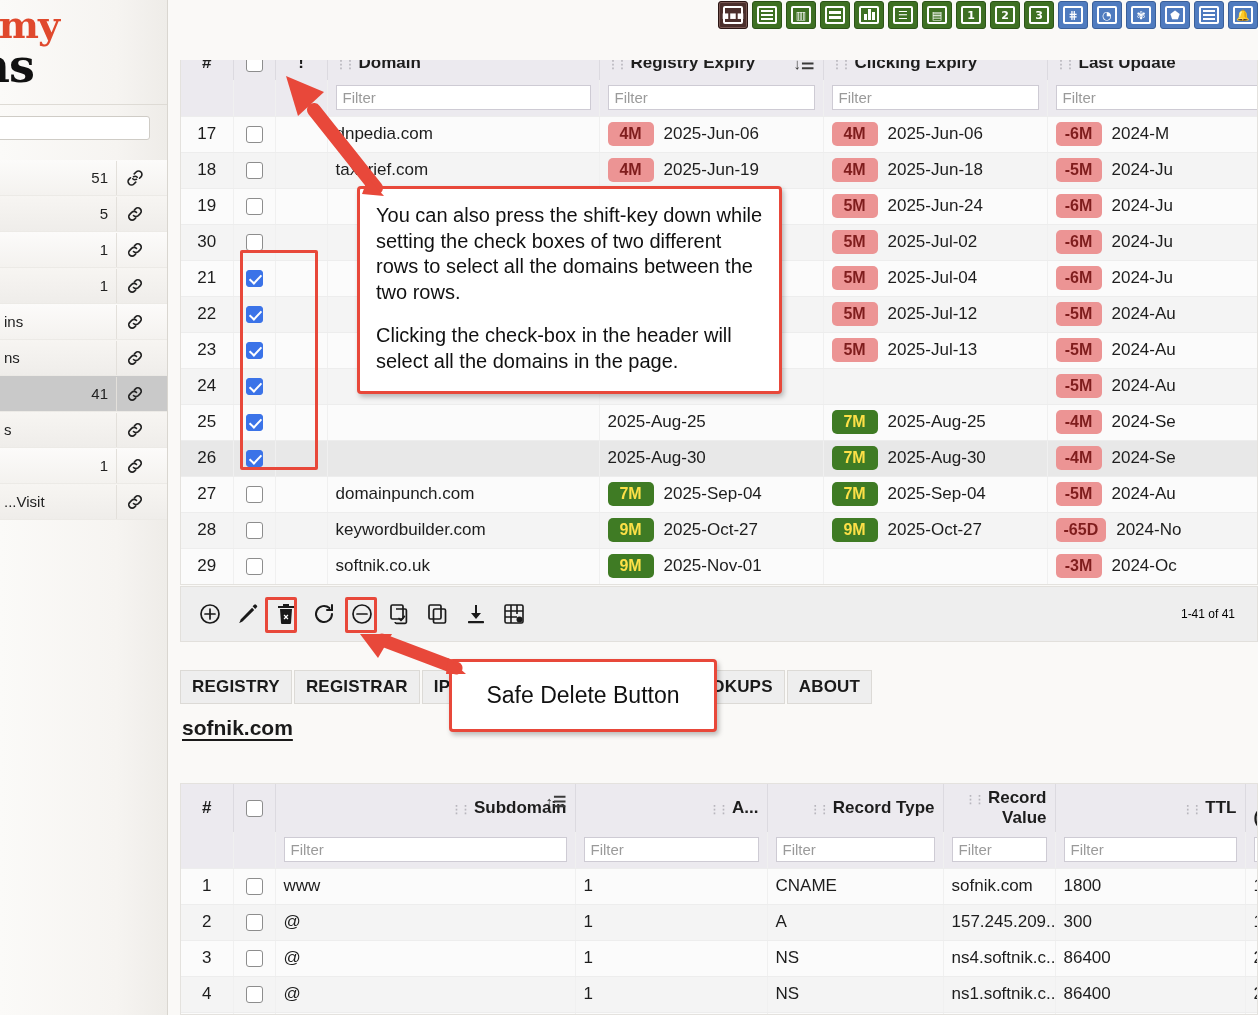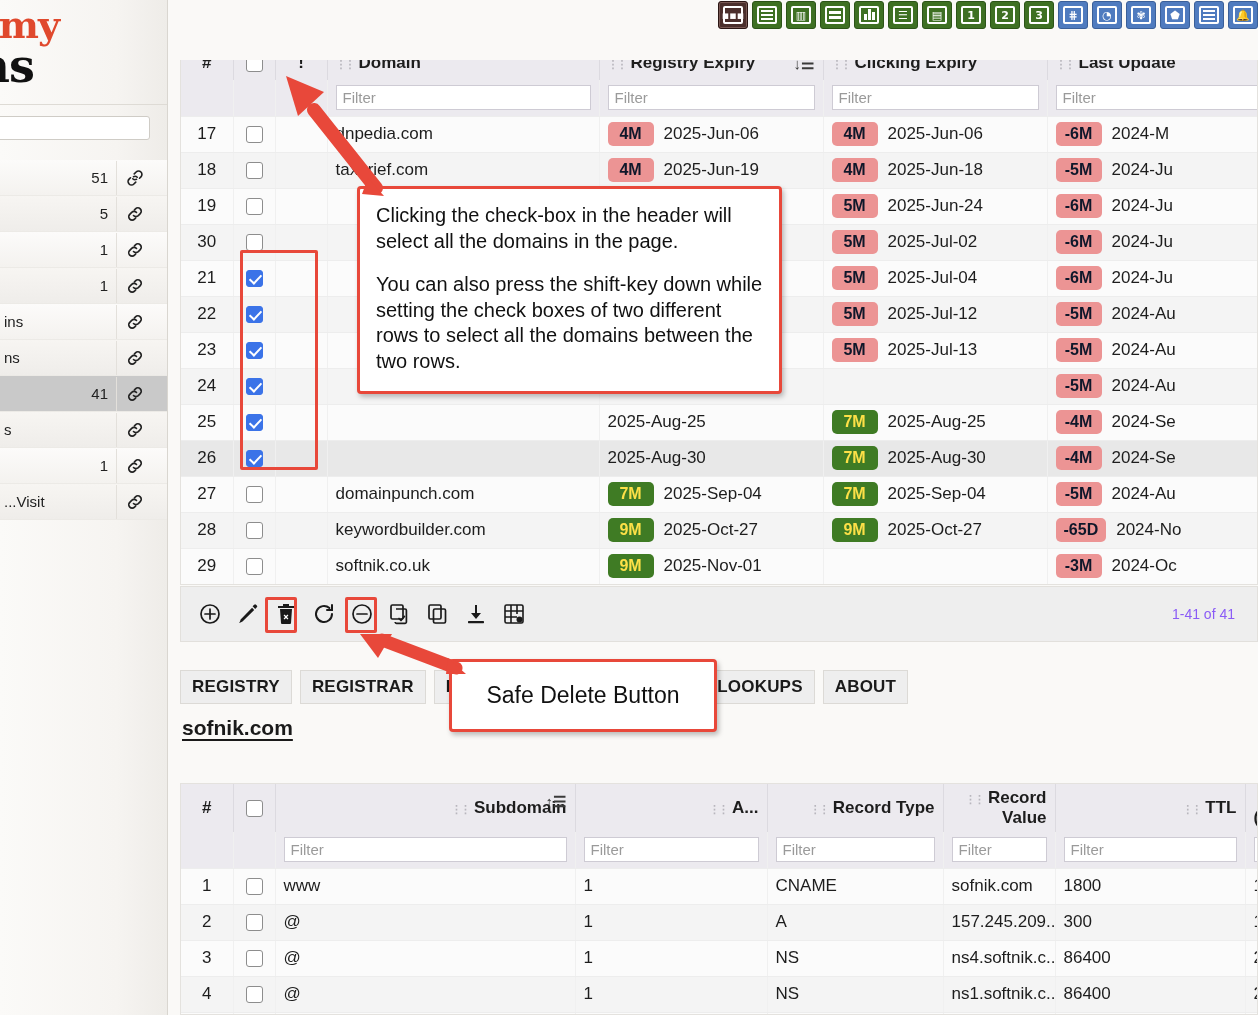--- a/index.html
+++ b/index.html
@@ -123,43 +123,43 @@
     background:#3b73e8; border-color:#3b73e8; position:relative;
   }
   .cbox.on::after {
     content:""; position:absolute; left:5px; top:1px; width:5px; height:10px;
     border:solid #fff; border-width:0 2.2px 2.2px 0; transform:rotate(43deg);
   }
 
   .pill {
     display:inline-block; min-width:46px; text-align:center;
     border-radius:5px; font-size:16px; font-weight:bold; padding:3px 8px;
-    margin-right:10px; color:#0f172a;
+    margin-right:10px; color:#7f1d1d;
   }
   .pill.red   { background:#ec9494; }
   .pill.green { background:#3f7b24; color:#fde047; }
 
   
   #action-bar {
     position:absolute; left:12px; top:586px; width:1078px; height:56px;
     background:#eeeeee; border:1px solid #e2e0dc; display:flex; align-items:center;
   }
   .abtn {
     width:30px; height:30px; margin-left:8px; display:flex;
     align-items:center; justify-content:center; color:#1a1a1a;
   }
   .abtn:first-child { margin-left:14px; }
   .abtn svg { display:block; }
   #status-count {
-    margin-left:auto; margin-right:22px; font-size:14px; color:#8b5cf6;text-align:center;
+    margin-left:auto; margin-right:22px; font-size:12px; color:#000000;text-align:center;
   }
 
   
   #tabstrip {
-    position:absolute; left:12px; top:670px; display:flex; gap:8px;
+    position:absolute; left:12px; top:670px; display:flex; gap:2px;
   }
   .tab {
     background:#eeeeee; border:1px solid #dcdad6;
     padding:6px 11px; font-size:17px; font-weight:bold; color:#1a1a1a;
     letter-spacing:0.2px;
   }
   #dom-title {
     position:absolute; left:14px; top:716px;
     font-size:21px; font-weight:bold; color:#1a1a1a;
     text-decoration:underline; text-underline-offset:4px;
@@ -788,21 +788,21 @@
     <polygon points="88,104 104,122 82,120" fill="#e8483a"></polygon>
   </svg>
 
   <svg class="arrow" style="left:356px; top:628px;" width="110" height="48" viewBox="0 0 110 48">
     <path d="M 100,40 L 26,12" stroke="#e8483a" stroke-width="13" stroke-linecap="round"></path>
     <polygon points="4,6 36,6 22,30" fill="#e8483a"></polygon>
     <polygon points="92,30 110,46 90,46" fill="#e8483a"></polygon>
   </svg>
 
   <div class="callout" id="callout-select">
+    <p>You can also press the shift-key down while setting the check boxes of two different rows to select all the domains between the two rows.</p>
     <p>Clicking the check-box in the header will select all the domains in the page.</p>
-    <p>You can also press the shift-key down while setting the check boxes of two different rows to select all the domains between the two rows.</p>
   </div>
 
   <div class="callout" id="callout-delete">
     <span>Safe Delete Button</span>
   </div>
 
 </div>
 
 </body></html>

